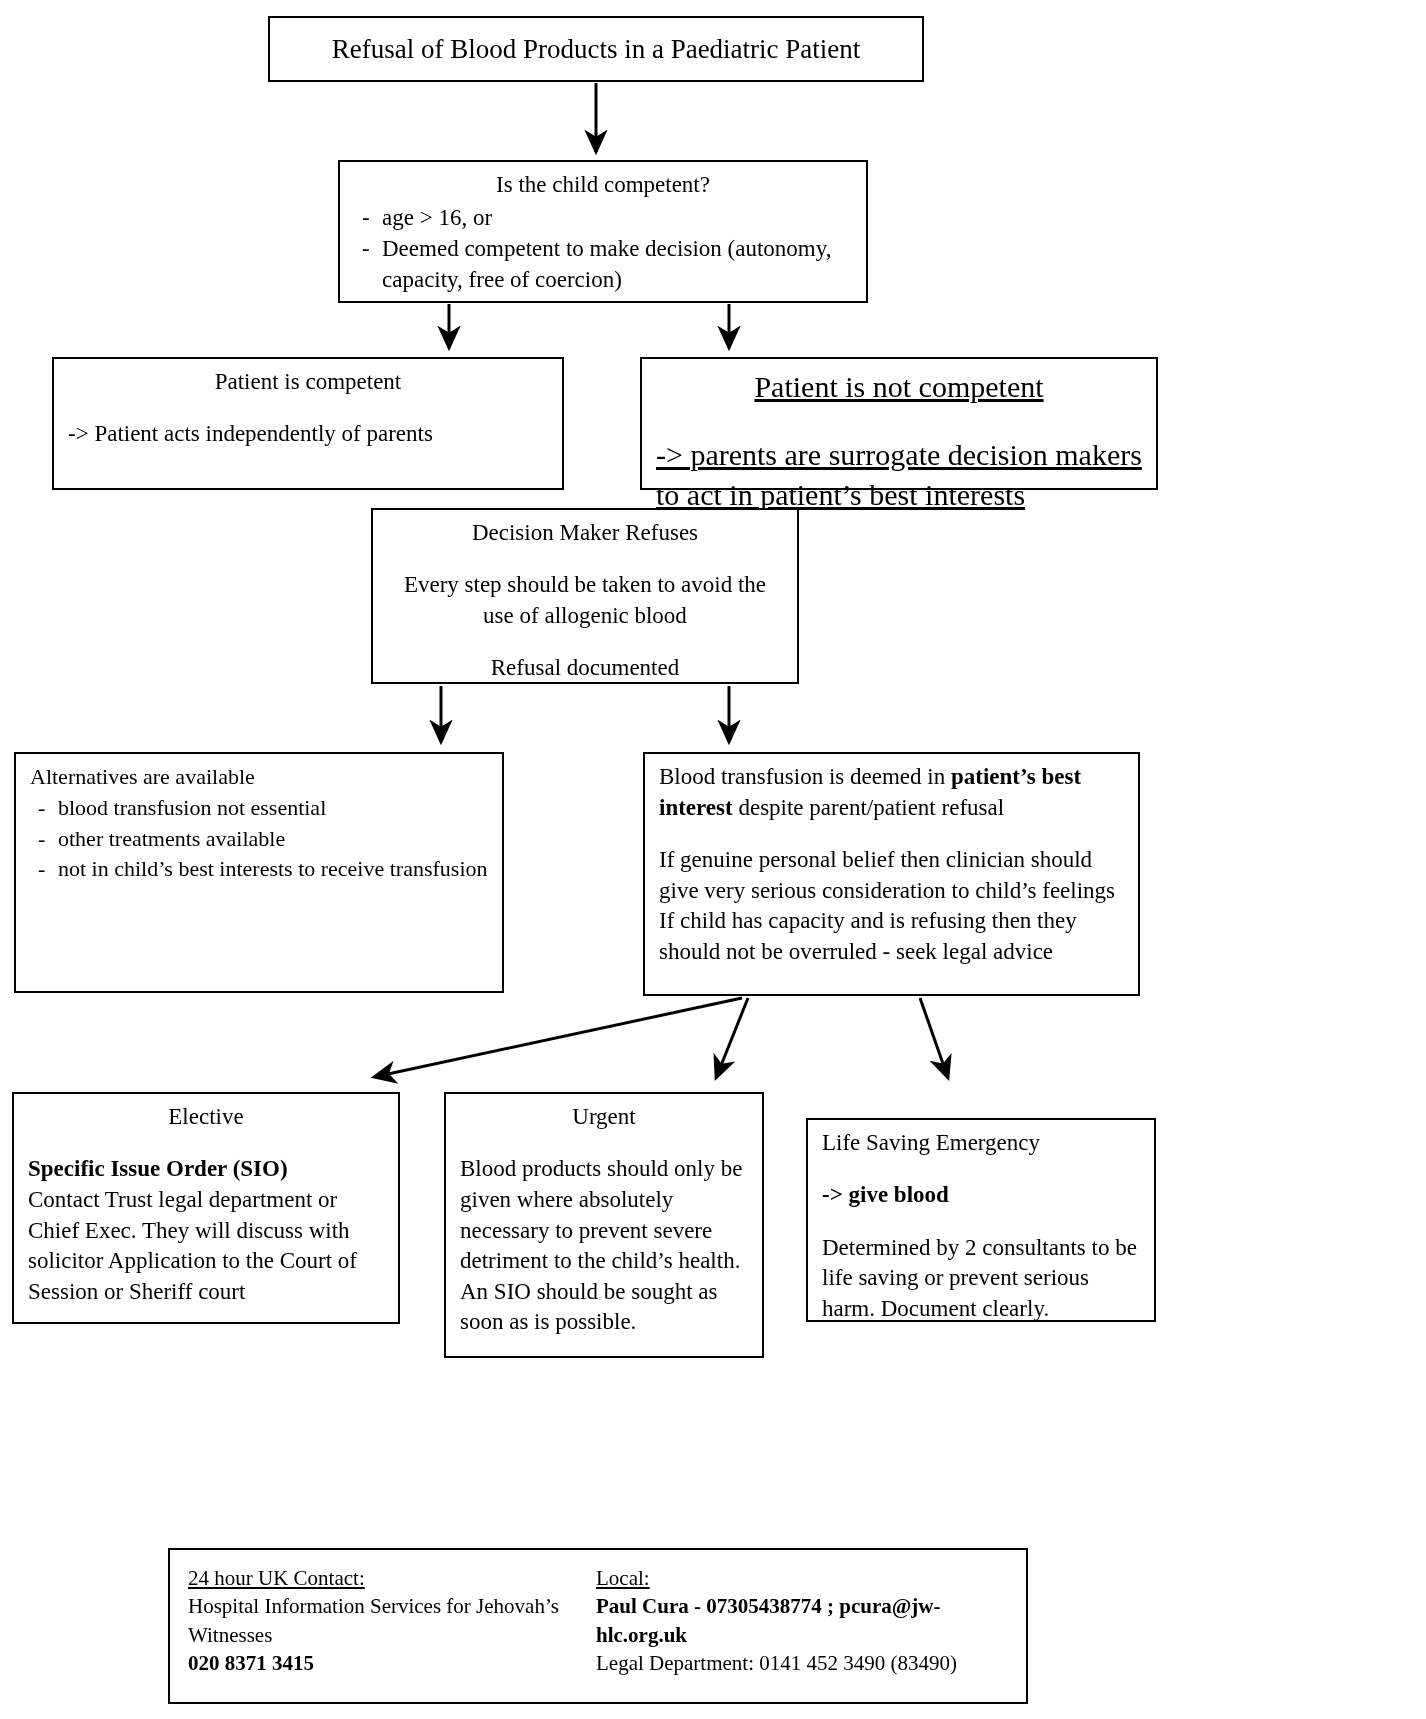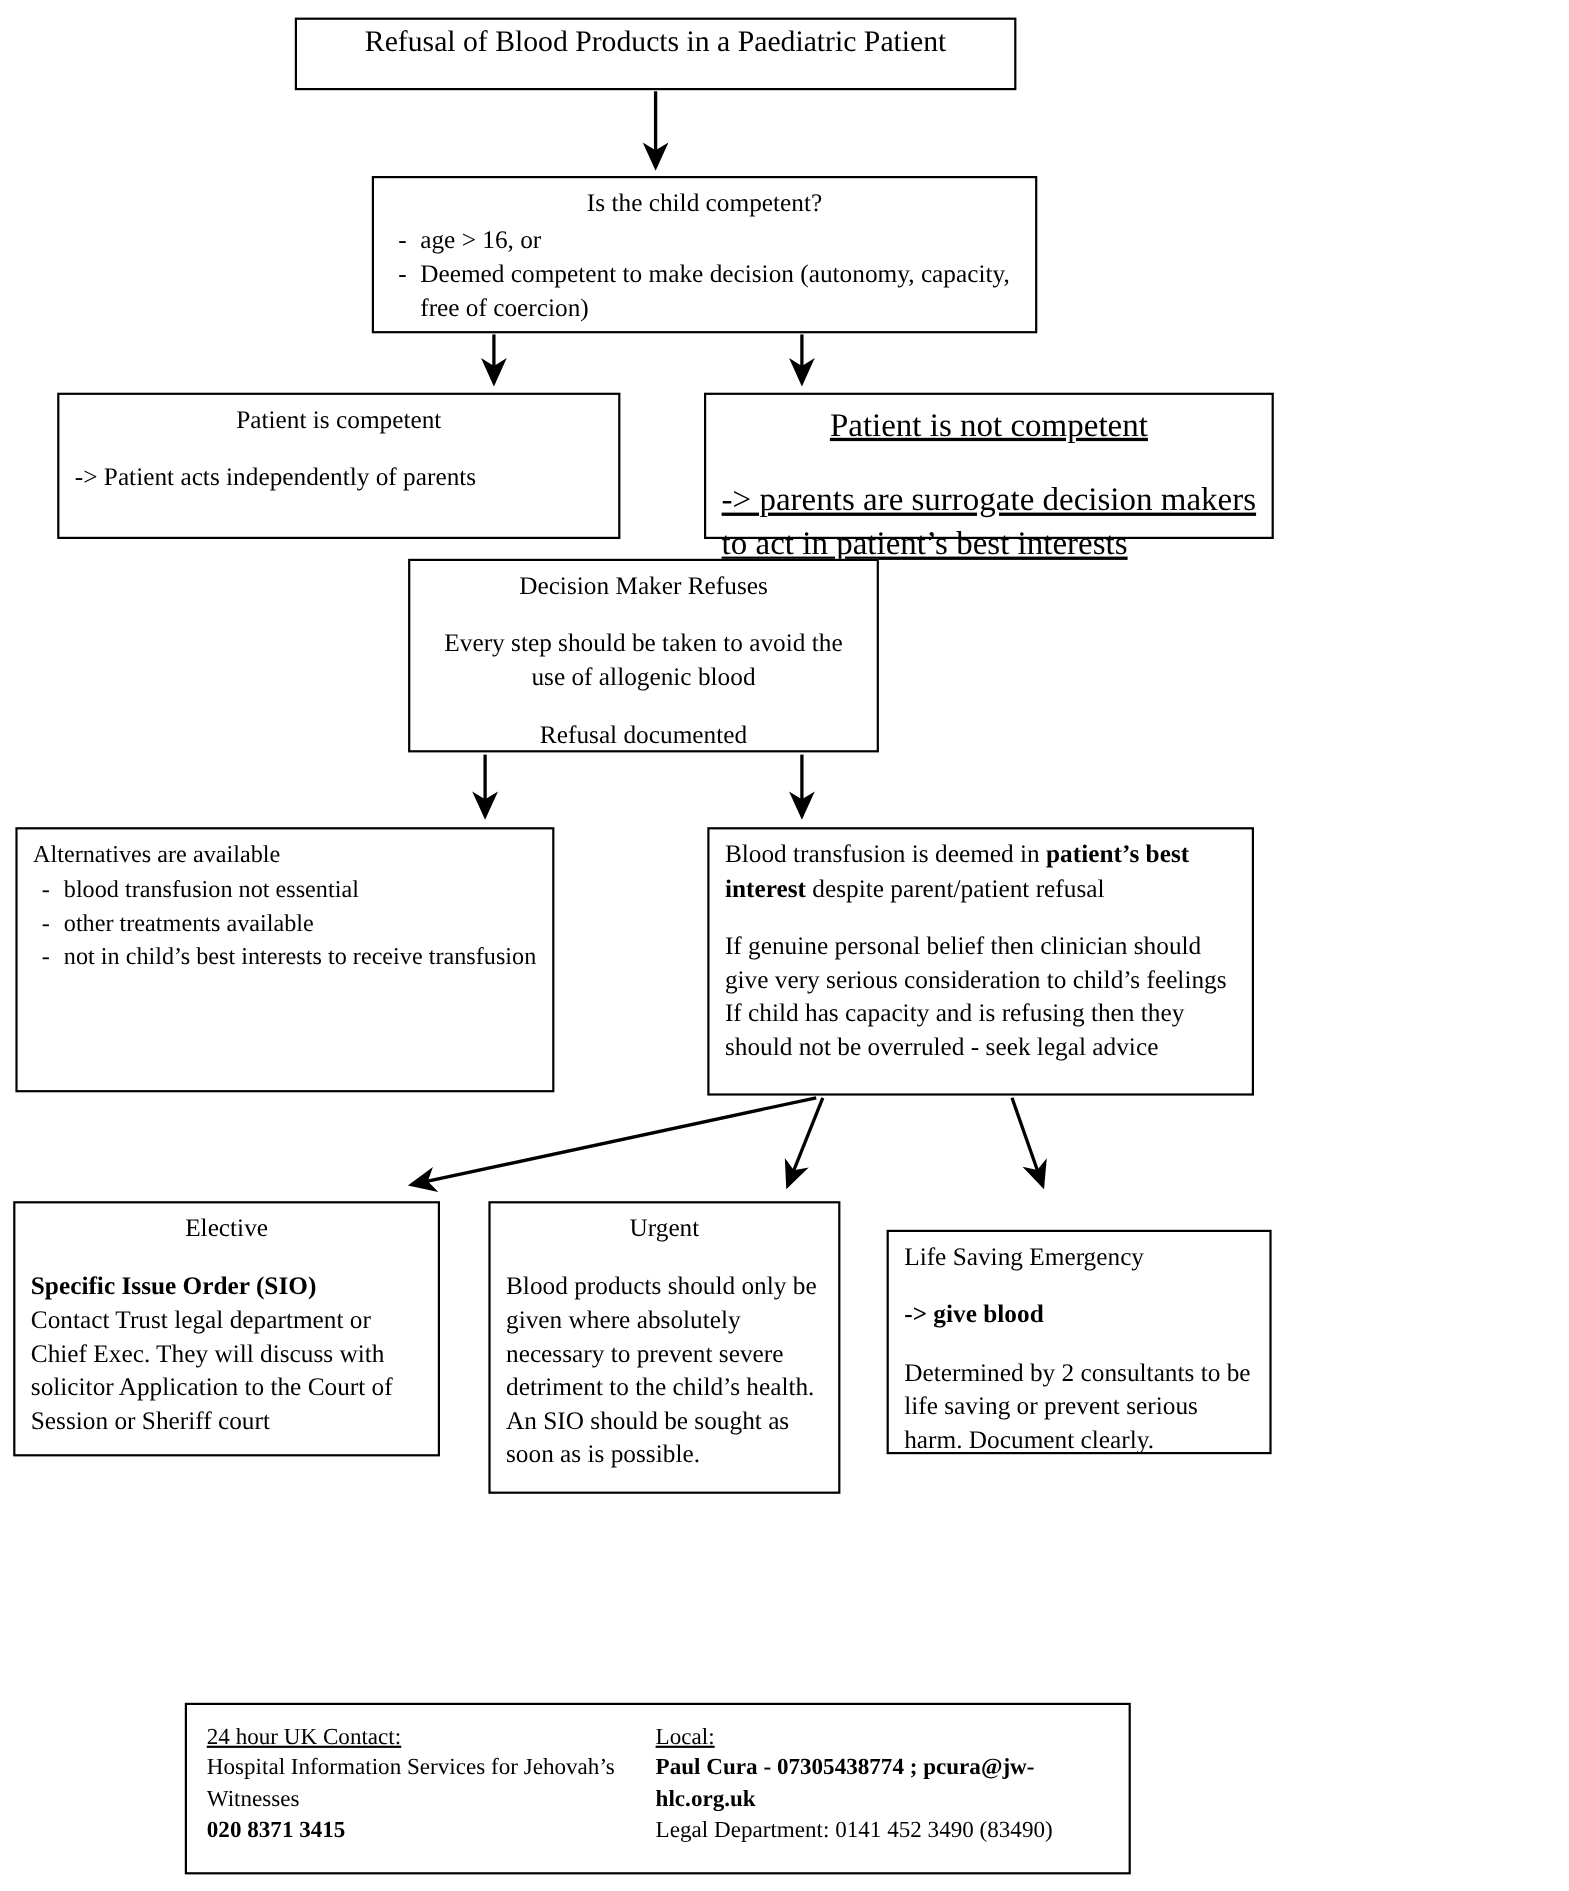--- a/index.html
+++ b/index.html
@@ -52,22 +52,22 @@
   svg.connectors {
     position: absolute;
     left: 0;
     top: 0;
     width: 1426px;
     height: 1719px;
     pointer-events: none;
   }
 
   
-  #box-title      { left: 268px;  top: 16px;   width: 656px;  height: 66px;  font-size: 27px; padding-top: 2px; }
-  #box-competent-q{ left: 338px;  top: 160px;  width: 605px;  height: 143px; font-size: 23px; }
+  #box-title      { left: 268px;  top: 16px;   width: 656px;  height: 66px;  font-size: 27px; padding-top: 14px; }
+  #box-competent-q{ left: 338px;  top: 160px;  width: 530px;  height: 143px; font-size: 23px; }
   #box-competent  { left: 12px;   top: 357px;  width: 512px;  height: 133px; font-size: 23px; margin-left: 40px; }
   #box-not-comp   { left: 640px;  top: 357px;  width: 518px;  height: 133px; font-size: 30px; text-decoration: underline; }
   #box-refuses    { left: 371px;  top: 508px;  width: 428px;  height: 176px; font-size: 23px; }
   #box-alternativ { left: 14px;   top: 752px;  width: 490px;  height: 241px; font-size: 22px; }
   #box-transfusion{ left: 643px;  top: 752px;  width: 497px;  height: 244px; font-size: 23px; }
   #box-elective   { left: 12px;   top: 1092px; width: 388px;  height: 232px; font-size: 23px; }
   #box-urgent     { left: 444px;  top: 1092px; width: 320px;  height: 266px; font-size: 23px; }
   #box-emergency  { left: 806px;  top: 1092px; width: 350px;  height: 204px; font-size: 23px; margin-top: 26px; }
   #box-contacts   { left: 168px;  top: 1548px; width: 860px;  height: 156px; font-size: 21px; padding: 14px 18px; font-family: Liberation Serif, serif; }
 

